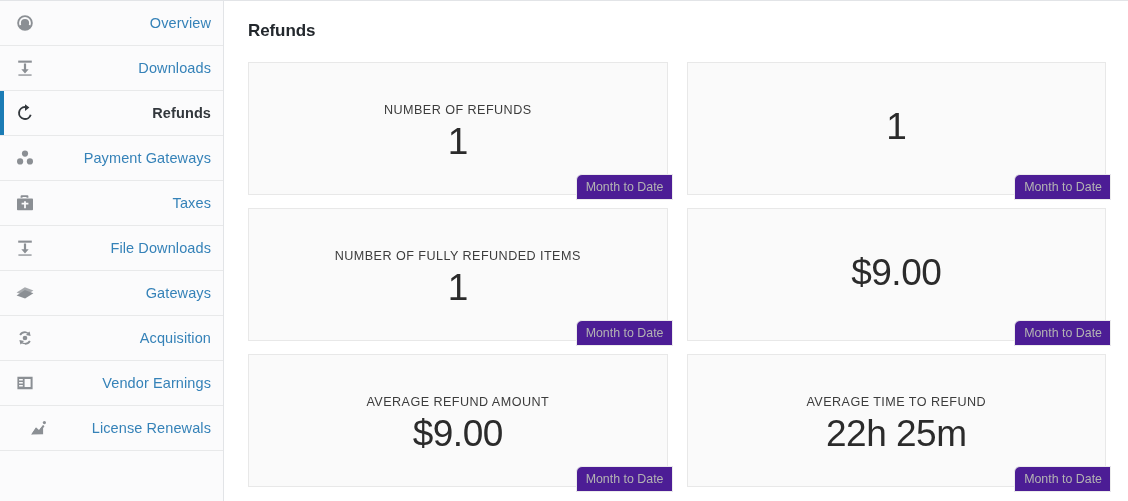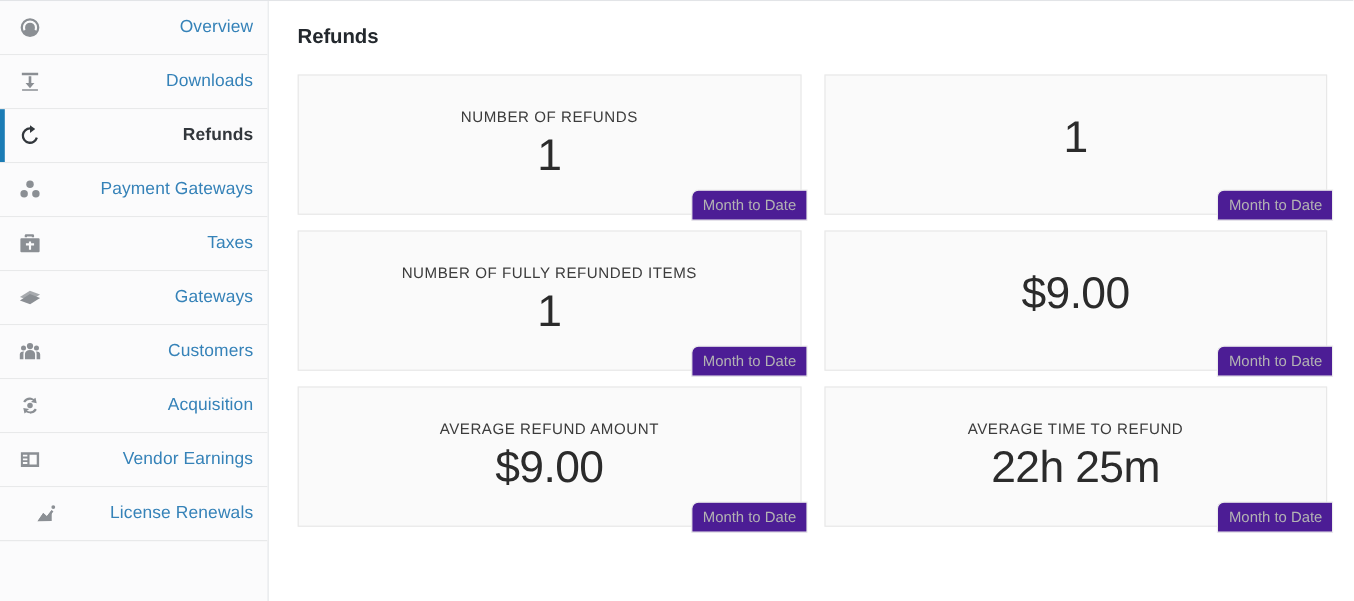--- a/index.html
+++ b/index.html
@@ -116,26 +116,26 @@
     display: grid;
     grid-template-columns: 1fr 1fr;
     column-gap: 19px;
     row-gap: 13px;
   }
 
   .tile {
     position: relative;
     background: #fafafa;
     border: 1px solid #e8e8e8;
-    height: 117px;
+    height: 133px;
     display: flex;
     flex-direction: column;
     align-items: center;
     justify-content: flex-start;
-    padding-top: 28px;
+    padding-top: 40px;
   }
 
   .tile-label {
     font-size: 12.6px;
     letter-spacing: 0.45px;
     color: #3c3c3c;
     text-transform: uppercase;
     text-align: center;
     line-height: 1.2;
     white-space: nowrap;
@@ -211,38 +211,35 @@
           <svg width="20" height="20" viewBox="0 0 20 20">
             <path d="M7.6 2.2h4.8a1 1 0 0 1 1 1v1.6h-1.9V4.1H7.5v.7H5.6V3.2a1 1 0 0 1 1-1z"></path>
             <path d="M2.8 5.6h14.4a.8.8 0 0 1 .8.8v10a.8.8 0 0 1-.8.8H2.8a.8.8 0 0 1-.8-.8v-10a.8.8 0 0 1 .8-.8zm6.3 2.6v1.6H6.6v1.8h2.5v3.6h1.8v-3.6h2.5V9.8h-2.5V8.2z"></path>
           </svg>
         </span>
         <span class="nav-label">Taxes</span>
       </div>
       <div class="nav-item">
         <span class="nav-icon">
           <svg width="20" height="20" viewBox="0 0 20 20">
+            <path d="M3.2 2.6h13.6v2.1H3.2z"></path>
+            <path d="M8.9 5.6h2.2v5.6h2.6L10 15.6l-3.7-4.4h2.6z"></path>
+            <path d="M3.4 16.4h13.2v1.3H3.4z"></path>
+          </svg>
+        </span>
+        <span class="nav-label">File Downloads</span>
+      </div>
+      <div class="nav-item">
+        <span class="nav-icon">
+          <svg width="20" height="20" viewBox="0 0 20 20">
             <path d="M1.6 12.4 9.9 7.1l8.5 3.2-8.3 5.3z"></path>
             <path d="M1.6 9.5 9.9 4.2l8.5 3.2L10.1 12.7z" opacity="0.75"></path>
           </svg>
         </span>
         <span class="nav-label">Gateways</span>
-      </div>
-      <div class="nav-item">
-        <span class="nav-icon">
-          <svg width="20" height="20" viewBox="0 0 20 20">
-            <circle cx="10" cy="5.4" r="2.6"></circle>
-            <circle cx="4.6" cy="7" r="2.1"></circle>
-            <circle cx="15.4" cy="7" r="2.1"></circle>
-            <path d="M10 8.6c-2.6 0-4.2 1.4-4.2 3.3v4.4h8.4v-4.4c0-1.9-1.6-3.3-4.2-3.3z"></path>
-            <path d="M4.6 10c-1.9 0-3.1 1-3.1 2.4v3.9h3V12c0-.8.2-1.4.5-2z"></path>
-            <path d="M15.4 10c1.9 0 3.1 1 3.1 2.4v3.9h-3V12c0-.8-.2-1.4-.5-2z"></path>
-          </svg>
-        </span>
-        <span class="nav-label">Customers</span>
       </div>
       <div class="nav-item">
         <span class="nav-icon">
           <svg width="20" height="20" viewBox="0 0 20 20">
             <path d="M10 3.3a6.7 6.7 0 0 0-5.7 3.2l1.6 1A4.9 4.9 0 0 1 10 5.1c.9 0 1.8.3 2.5.7l-1.8 1.3 4.9.9-1-4.6-1.5 1.1A6.6 6.6 0 0 0 10 3.3z"></path>
             <path d="M10 16.7a6.7 6.7 0 0 0 5.7-3.2l-1.6-1a4.9 4.9 0 0 1-4.1 2.4c-.9 0-1.8-.3-2.5-.7l1.8-1.3-4.9-.9 1 4.6 1.5-1.1a6.6 6.6 0 0 0 3.1.8z"></path>
             <circle cx="10" cy="10" r="2.3"></circle>
           </svg>
         </span>
         <span class="nav-label">Acquisition</span>

